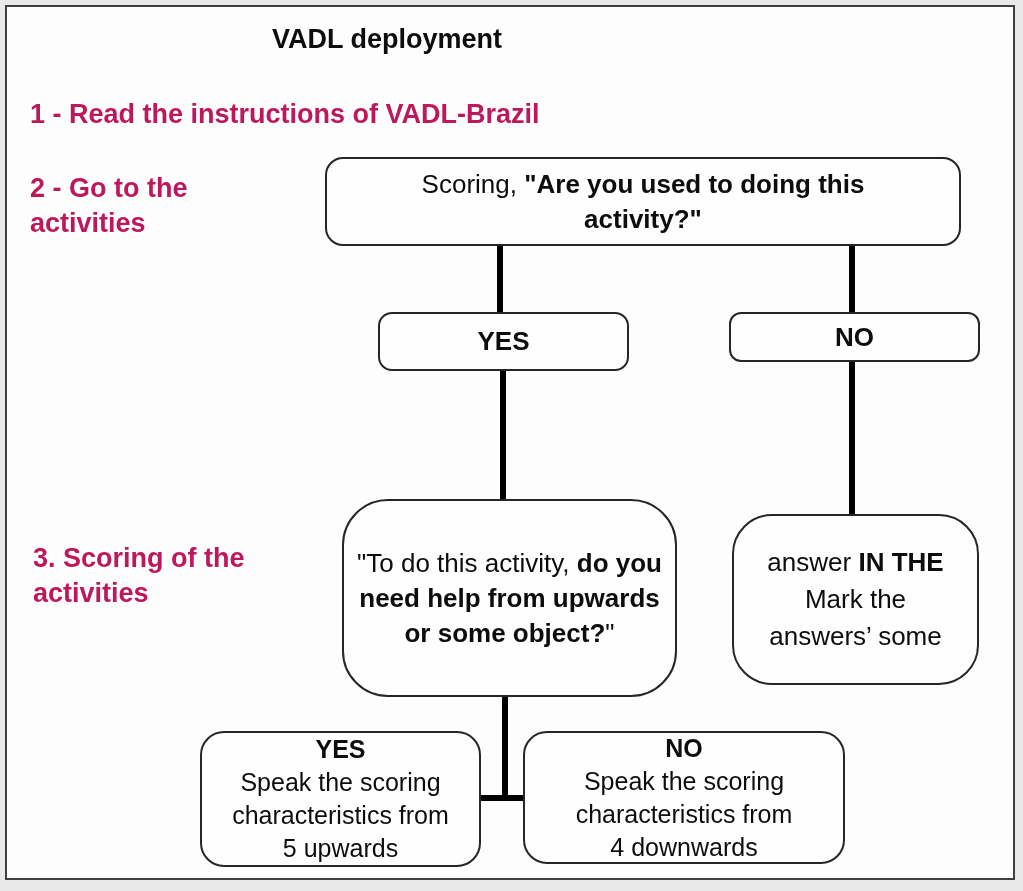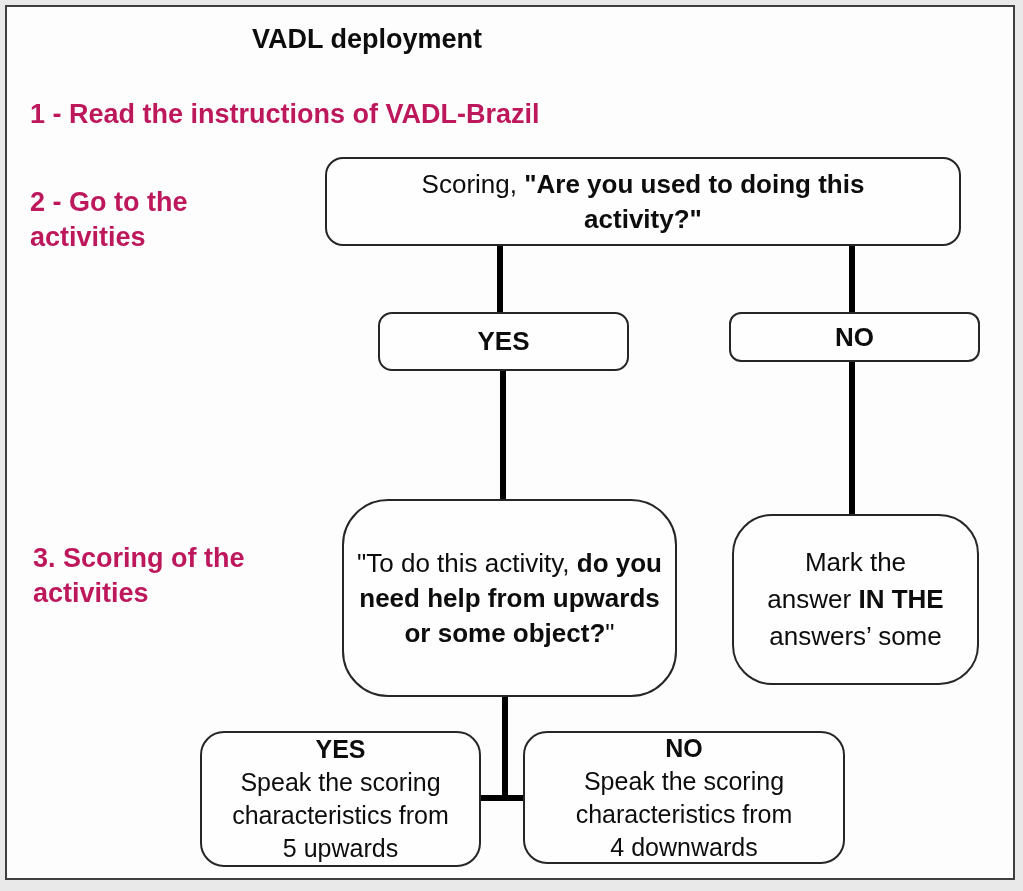--- a/index.html
+++ b/index.html
@@ -52,23 +52,23 @@
   .mark-box       { left: 732px; top: 514px; width: 247px; height: 171px; border-radius: 40px; line-height: 37px; }
   .yes-outcome    { left: 200px; top: 731px; width: 281px; height: 136px; border-radius: 24px; font-size: 25px; line-height: 33px; }
   .no-outcome     { left: 523px; top: 731px; width: 322px; height: 133px; border-radius: 24px; font-size: 25px; line-height: 33px; }
   .conn-activity-yes { left: 497px; top: 244px; width: 6px;  height: 70px;  }
   .conn-activity-no  { left: 849px; top: 244px; width: 6px;  height: 70px;  }
   .conn-yes-help     { left: 500px; top: 369px; width: 6px;  height: 132px; }
   .conn-no-mark      { left: 849px; top: 360px; width: 6px;  height: 156px; }
   .conn-help-down    { left: 502px; top: 694px; width: 6px;  height: 104px; }
   .conn-foot         { left: 480px; top: 795px; width: 45px; height: 6px;   }
   .step1 { left: 30px;  top: 97px;  }
-  .step2 { left: 30px;  top: 171px; width: 200px; margin-top: 14px; }
+  .step2 { left: 30px;  top: 171px; width: 200px; }
   .step3 { left: 33px;  top: 541px; width: 245px; }
-  .title-pos { left: 252px; top: 24px; text-align: center; }
+  .title-pos { left: 272px; top: 24px; text-align: center; }
 </style>
 </head>
 <body>
 
 <div class="canvas">
 
   <div class="frame"></div>
 
   <div class="title title-pos">VADL deployment</div>
 
@@ -92,22 +92,22 @@
   </div>
   <div class="box no-box">
     <div class="para">NO</div>
   </div>
 
   <div class="box help-box">
     <div class="para"><span>"To do this activity, </span><b>do you need help from upwards or some object?</b><span>"</span></div>
   </div>
 
   <div class="box mark-box">
+    <div class="para"><span>answer </span><b>IN THE</b></div>
     <div class="para">Mark the</div>
-    <div class="para"><span>answer </span><b>IN THE</b></div>
     <div class="para">answers’ some</div>
   </div>
 
   <div class="box yes-outcome">
     <div class="para"><b>YES</b></div>
     <div class="para">Speak the scoring</div>
     <div class="para">characteristics from</div>
     <div class="para">5 upwards</div>
   </div>
 

